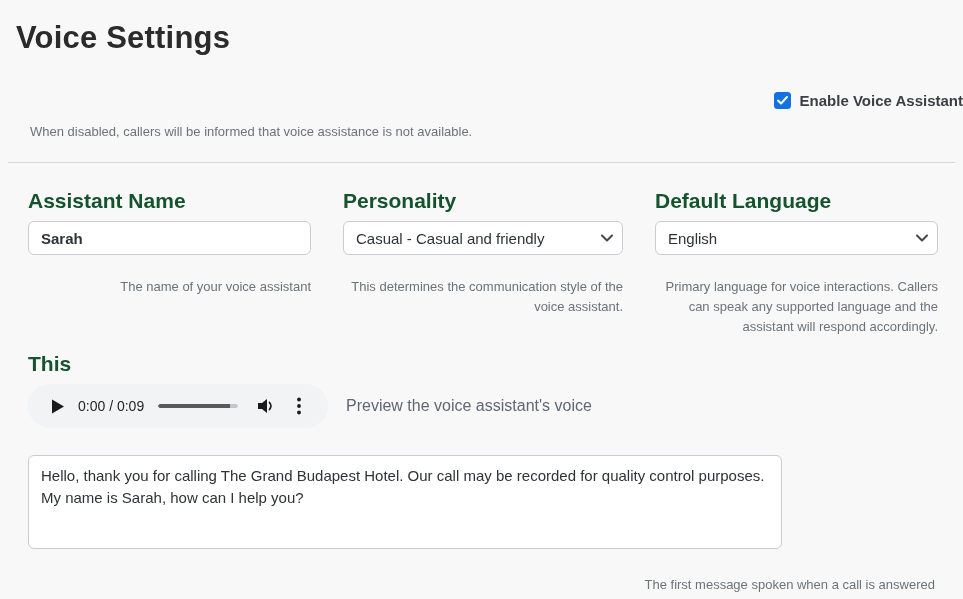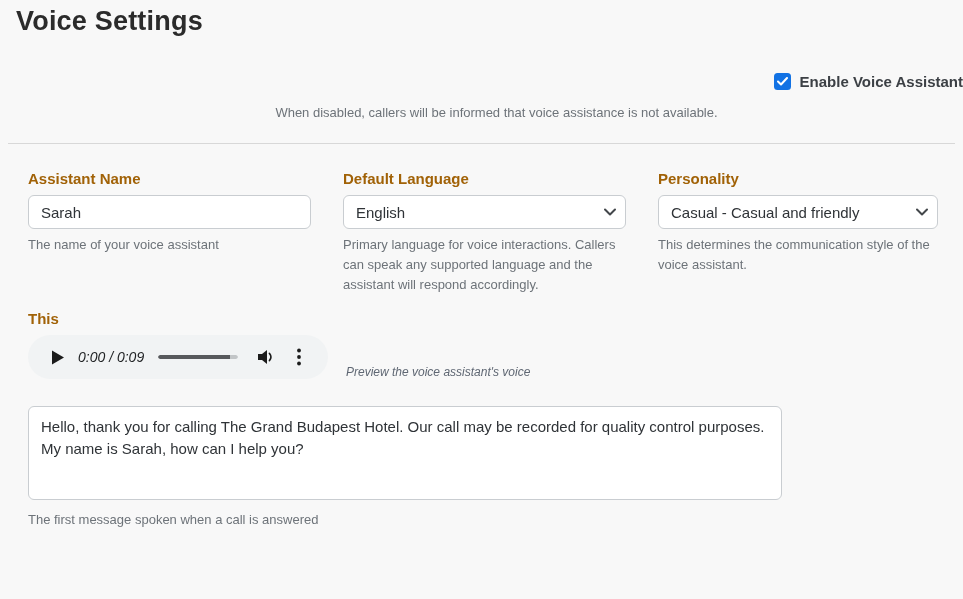--- a/index.html
+++ b/index.html
@@ -6,23 +6,23 @@
   html, body { width: 963px; height: 599px; }
   body {
     background: #f8f8f8;
     font-family: "Liberation Sans", sans-serif;
     color: #2f3337;
     overflow: hidden;
   }
   .page { width: 963px; height: 599px; position: relative; }
 
   .page-title {
-    padding-top: 6px;
+    padding-top: 20px;
     margin-left: 16px;
-    font-size: 27px;
+    font-size: 31px;
     font-weight: 700;
     color: #2b2b2b;
     letter-spacing: 0.2px;
   }
 
   .enable-row {
     margin: 36px 0 0 28px;
     display: flex;
     align-items: center;
     gap: 9px;
@@ -39,84 +39,83 @@
     cursor: pointer;
   }
   .checkbox svg { display: block; }
   .enable-label {
     font-size: 15px;
     font-weight: 700;
     color: #3c4045;
   }
 
   .help { font-size: 13px; color: #6d7379; line-height: 20px; }
-  .enable-help { margin: 13px 0 0 30px; text-align: center; }
+  .enable-help { margin: 13px 0 0 30px; }
 
   .divider {
     height: 1px;
     background: #d8d8d8;
     border: 0;
     margin: 20px 8px 0 8px;
   }
 
   .field-label {
     display: block;
-    font-size: 15px;
+    font-size: 21px;
     font-weight: 700;
-    color: #a16207;
+    color: #14532d;
     margin-bottom: 8px;
   }
 
   .columns {
     display: flex;
     gap: 32px;
     margin: 26px 28px 0 28px;
   }
   .col { width: 283px; flex: 0 0 auto; }
   .col-mid { width: 280px; }
 
   .text-input, .select-box, .textarea {
     width: 100%;
     background: #ffffff;
     border: 1px solid #c9cdd1;
     border-radius: 6px;
     font-family: "Liberation Sans", sans-serif;
     font-size: 15px;
     color: #2f3337;
   }
-  .text-input { height: 34px; padding: 0 12px; outline: none; }
+  .text-input { height: 34px; padding: 0 12px; outline: none; font-weight: bold; }
 
   .select-wrap { position: relative; width: 100%; }
   .select-box {
     height: 34px;
     padding: 0 30px 0 12px;
     appearance: none;
     -webkit-appearance: none;
     -moz-appearance: none;
     cursor: pointer;
     outline: none;
   }
   .select-chevron {
     position: absolute;
     right: 10px; top: 50%;
     transform: translateY(-50%);
     pointer-events: none;
     display: inline-flex;
   }
 
-  .field-help { margin-top: 6px; }
+  .field-help { margin-top: 22px; text-align: right; }
 
   .sound-section { margin: 15px 28px 0 28px; }
   .wide { width: 754px; }
 
   .player-row {
     margin-top: 6px;
     display: flex;
-    align-items: flex-end;
-    font-style: italic;
+    align-items: center;
   }
   .audio-player {
     width: 300px;
     height: 44px;
     background: #f1f3f4;
     border-radius: 22px;
     display: flex;
     align-items: center;
     padding: 0 14px 0 18px;
     gap: 0;
@@ -154,21 +153,21 @@
   }
   .kebab-btn {
     margin-left: 12px;
     width: 18px; height: 24px;
     display: inline-flex; align-items: center; justify-content: center;
     cursor: pointer;
     flex: 0 0 auto;
   }
   .preview-note {
     margin-left: 18px;
-    font-size: 12px;
+    font-size: 16px;
     color: #5f6773;
   }
 
   .greeting-section { margin: 27px 28px 0 28px; }
   .textarea {
     width: 754px;
     height: 94px;
     padding: 9px 12px;
     line-height: 22px;
     resize: none;
@@ -194,52 +193,52 @@
   <p class="help enable-help">When disabled, callers will be informed that voice assistance is not available.</p>
 
   <hr class="divider">
 
   <div class="columns">
 
     <div class="col">
       <label class="field-label">Assistant Name</label>
       <input class="text-input" type="text" value="Sarah" style="">
       <p class="help field-help">The name of your voice assistant</p>
+    </div>
+
+    <div class="col col-mid">
+      <label class="field-label">Personality</label>
+      <span class="select-wrap">
+        <select class="select-box">
+          <option>Casual - Casual and friendly</option>
+        </select>
+        <span class="select-chevron">
+          <svg width="12" height="8" viewBox="0 0 12 8">
+            <polyline points="1,1.5 6,6.5 11,1.5" fill="none" stroke="#43474b" stroke-width="2" stroke-linecap="round" stroke-linejoin="round"></polyline>
+          </svg>
+        </span>
+      </span>
+      <p class="help field-help">This determines the communication style of the voice assistant.</p>
     </div>
 
     <div class="col">
       <label class="field-label">Default Language</label>
       <span class="select-wrap">
         <select class="select-box">
           <option>English</option>
         </select>
         <span class="select-chevron">
           <svg width="12" height="8" viewBox="0 0 12 8">
             <polyline points="1,1.5 6,6.5 11,1.5" fill="none" stroke="#43474b" stroke-width="2" stroke-linecap="round" stroke-linejoin="round"></polyline>
           </svg>
         </span>
       </span>
       <p class="help field-help">Primary language for voice interactions. Callers can speak any supported language and the assistant will respond accordingly.</p>
     </div>
 
-    <div class="col col-mid">
-      <label class="field-label">Personality</label>
-      <span class="select-wrap">
-        <select class="select-box">
-          <option>Casual - Casual and friendly</option>
-        </select>
-        <span class="select-chevron">
-          <svg width="12" height="8" viewBox="0 0 12 8">
-            <polyline points="1,1.5 6,6.5 11,1.5" fill="none" stroke="#43474b" stroke-width="2" stroke-linecap="round" stroke-linejoin="round"></polyline>
-          </svg>
-        </span>
-      </span>
-      <p class="help field-help">This determines the communication style of the voice assistant.</p>
-    </div>
-
   </div>
 
   <div class="sound-section">
     <label class="field-label">This</label>
 
     <div class="player-row">
       <div class="audio-player">
         <span class="play-btn">
           <svg width="13" height="15" viewBox="0 0 13 15">
             <polygon points="1,0.5 13,7.5 1,14.5" fill="#1b1b1b"></polygon>

